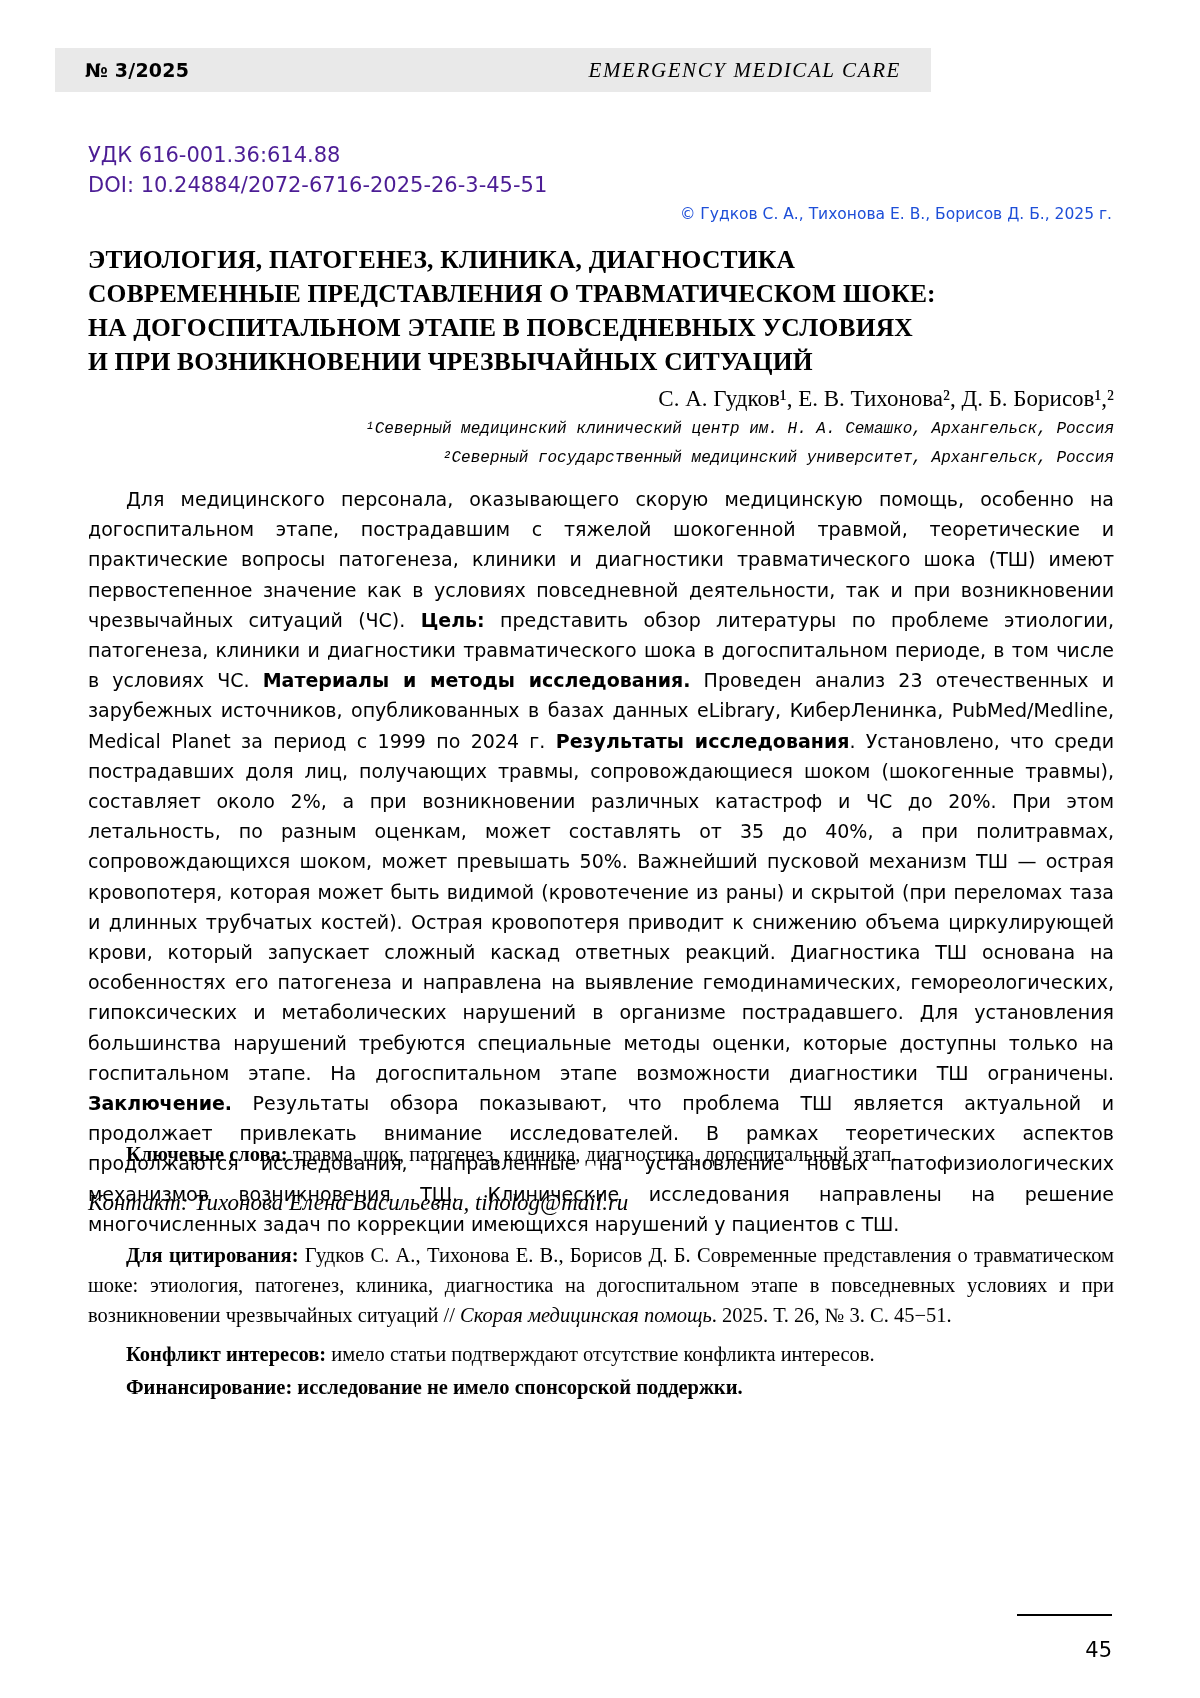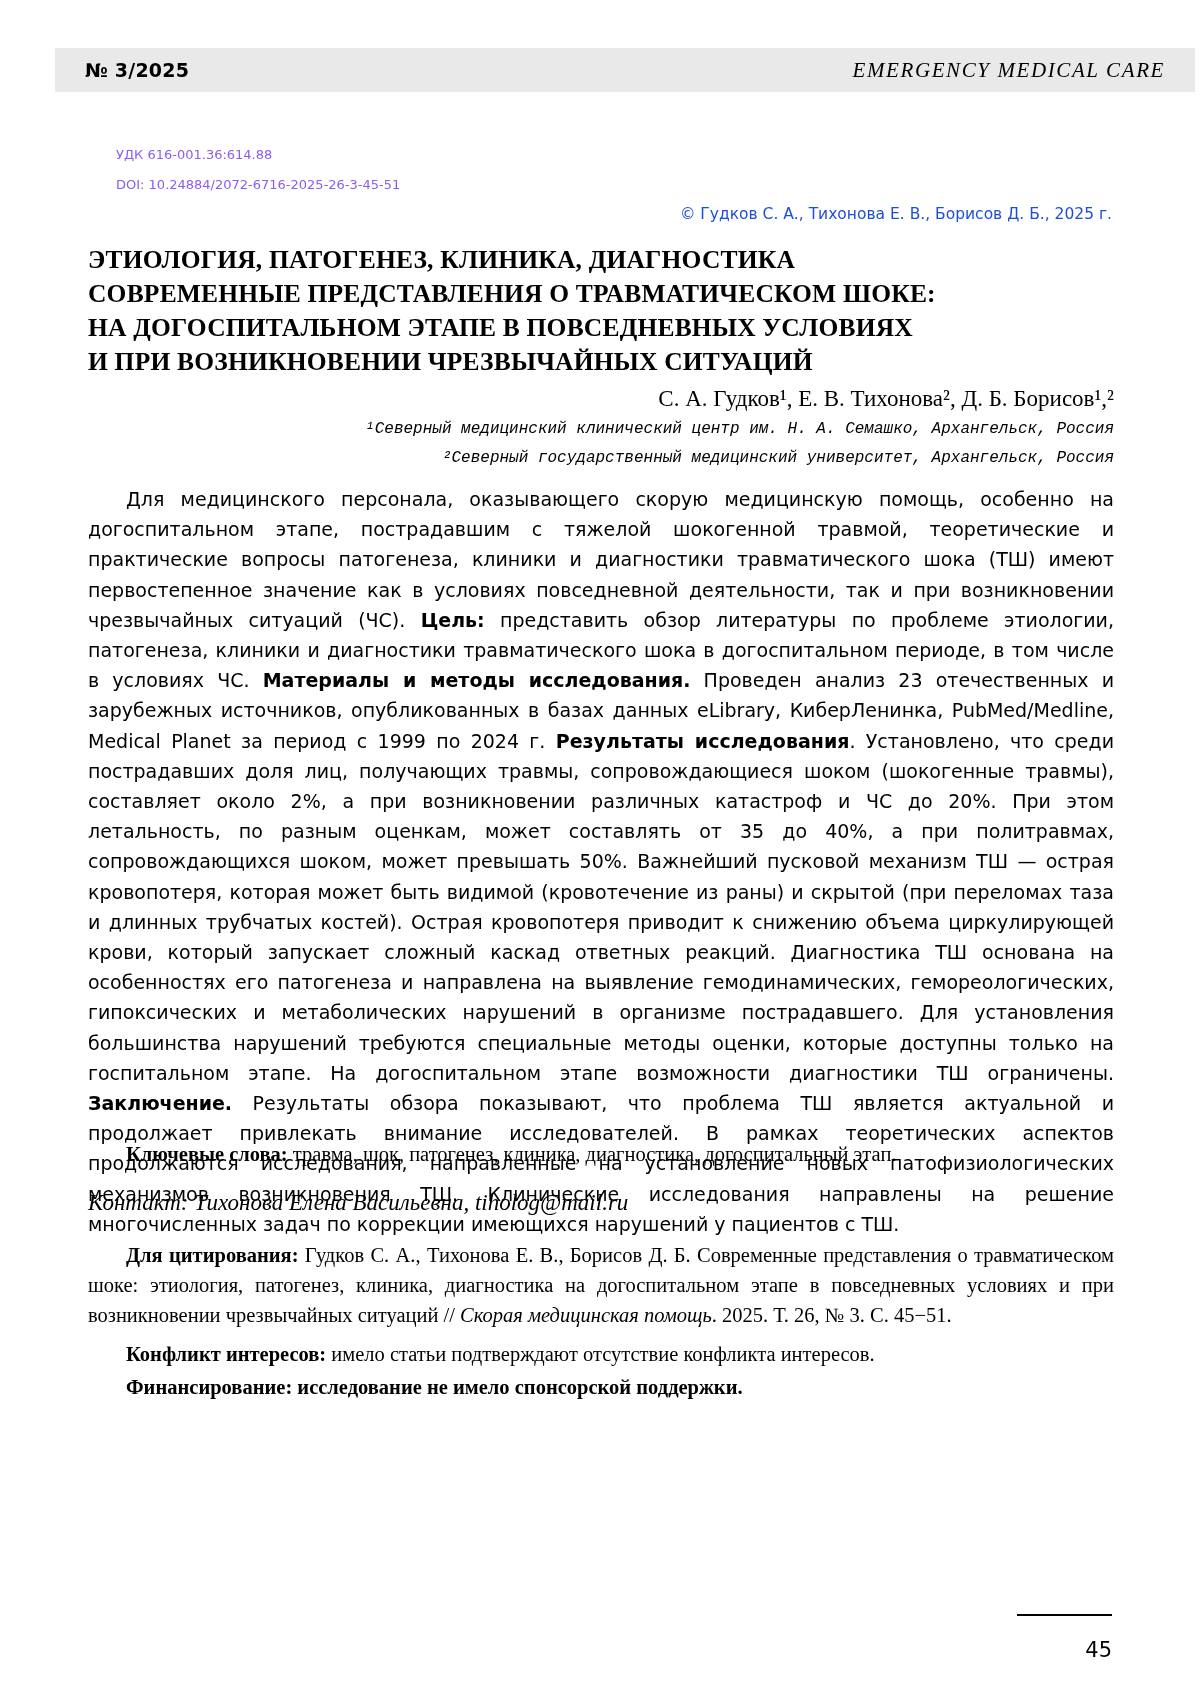--- a/index.html
+++ b/index.html
@@ -19,21 +19,21 @@
   .page {
     position: absolute;
     inset: 0;
   }
 
   
   .runhead {
     position: absolute;
     left: 55px;
     top: 48px;
-    width: 1140px;
+    width: 876px;
     height: 44px;
     background: #e9e9e9;
     display: flex;
     align-items: center;
     justify-content: space-between;
     padding: 0 30px;
     box-sizing: border-box;
   }
   .runhead-left {
     font-family: "DejaVu Sans", sans-serif;
@@ -50,24 +50,23 @@
 
   
   .meta {
     position: absolute;
     left: 88px;
     top: 140px;
     width: 1024px;
   }
   .meta-line {
     font-family: "DejaVu Sans", sans-serif;
-    font-size: 13px;
-    line-height: 30px;
-    color: #8b5cf6;
-    margin-left: 28px;
+    font-size: 21px;
+    line-height: 30px;
+    color: #4c1d95;
   }
   .copyright {
     position: absolute;
     left: 88px;
     top: 205px;
     width: 1024px;
     text-align: right;
     font-family: "DejaVu Sans", sans-serif;
     font-size: 15.5px;
     color: #1d4ed8;

